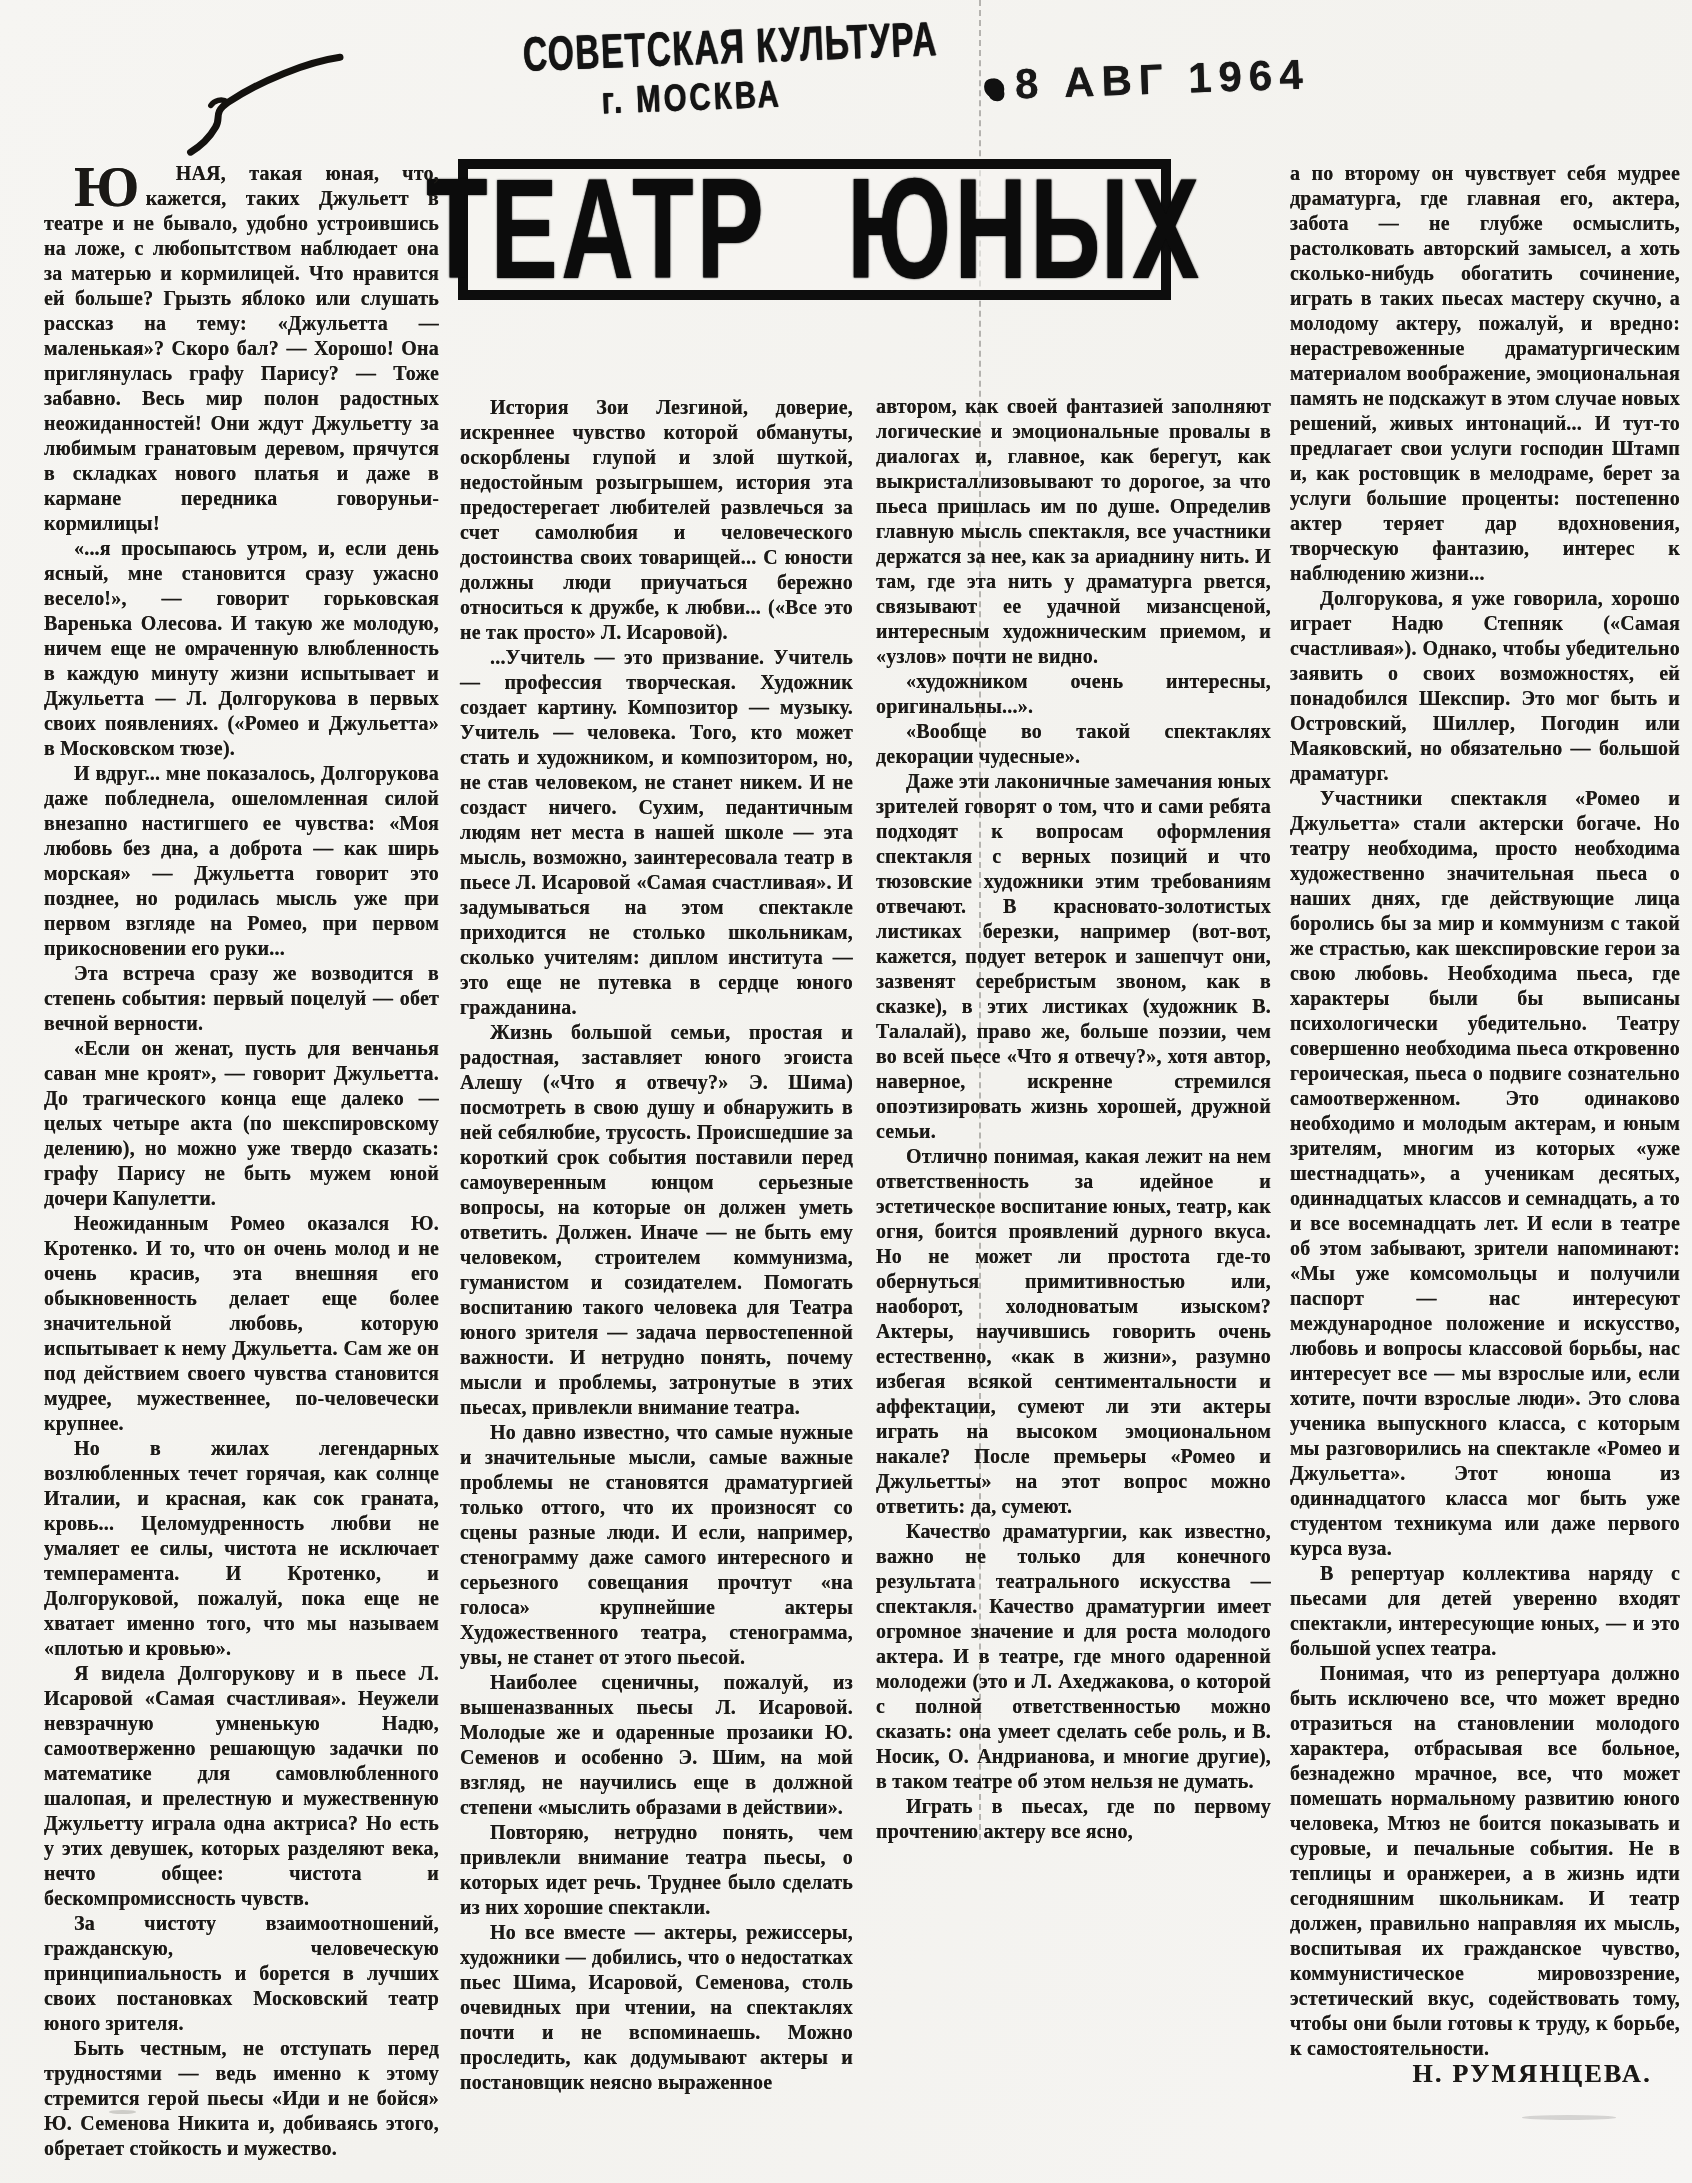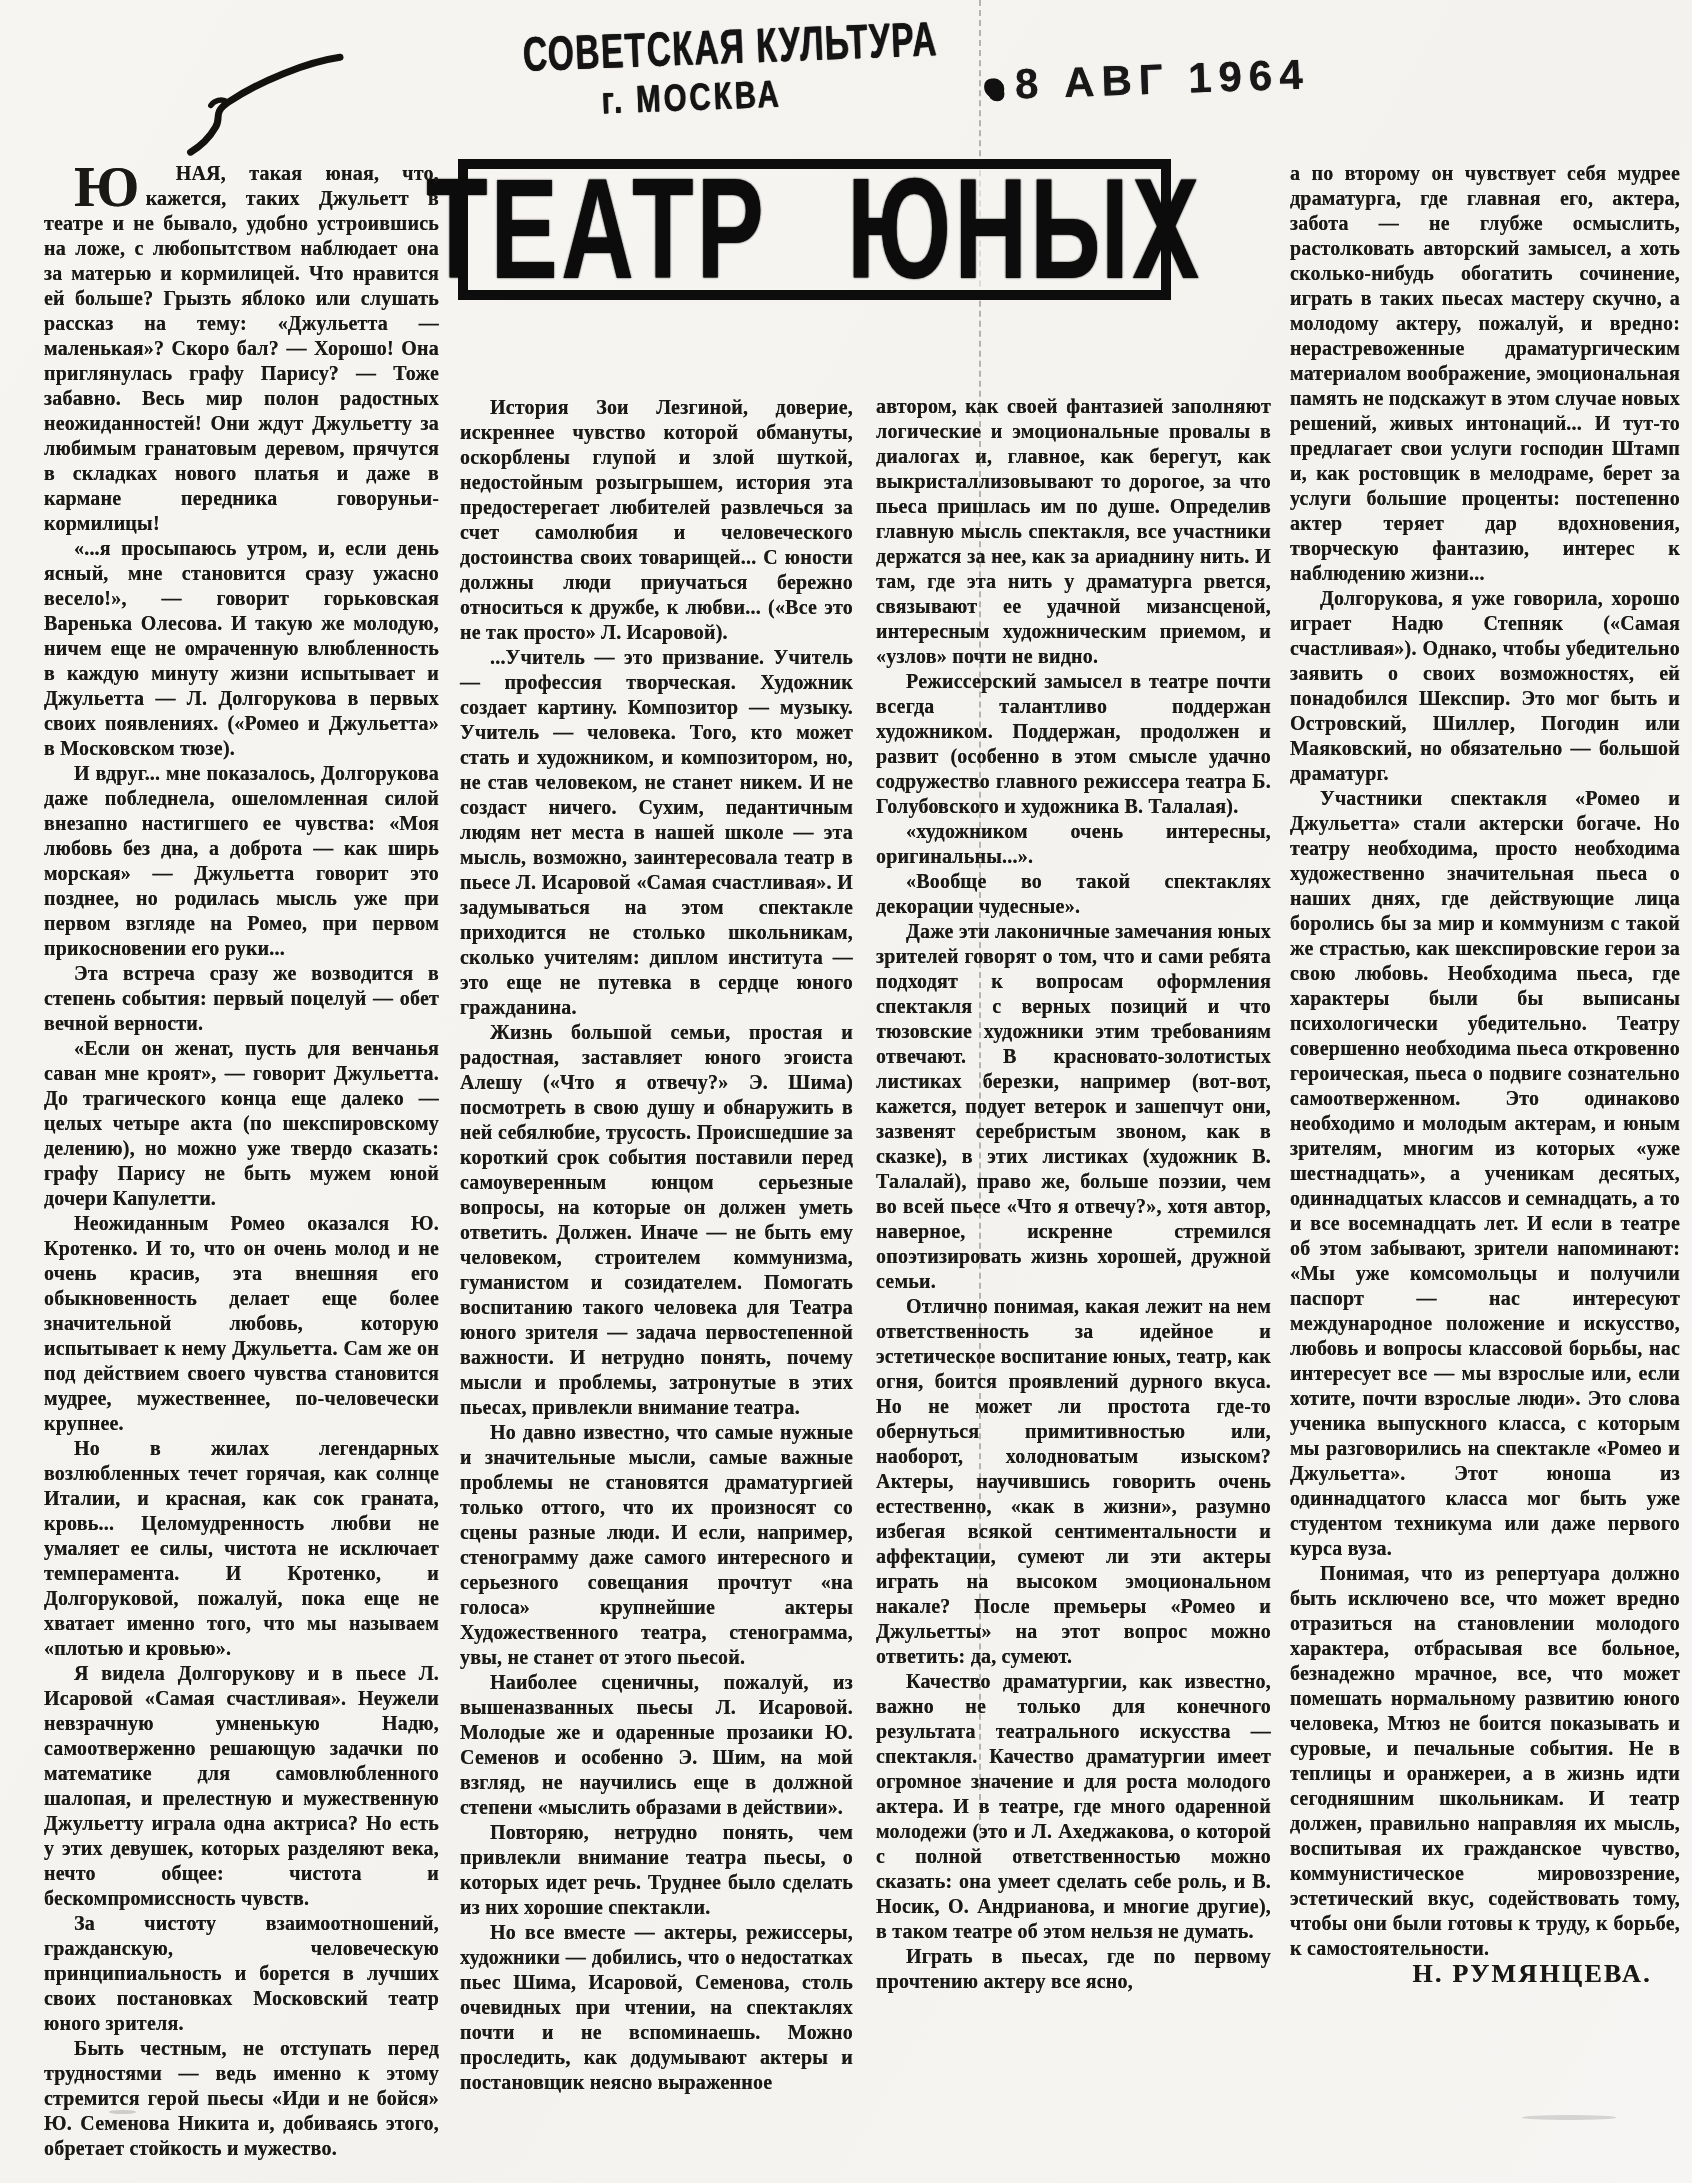--- a/index.html
+++ b/index.html
@@ -153,32 +153,32 @@
       <p>История Зои Лезгиной, доверие, искреннее чувство которой обмануты, оскорблены глупой и злой шуткой, недостойным розыгрышем, история эта предостерегает любителей развлечься за счет самолюбия и человеческого достоинства своих товарищей... С юности должны люди приучаться бережно относиться к дружбе, к любви... («Все это не так просто» Л. Исаровой).</p>
       <p>...Учитель — это призвание. Учитель — профессия творческая. Художник создает картину. Композитор — музыку. Учитель — человека. Того, кто может стать и художником, и композитором, но, не став человеком, не станет никем. И не создаст ничего. Сухим, педантичным людям нет места в нашей школе — эта мысль, возможно, заинтересовала театр в пьесе Л. Исаровой «Самая счастливая». И задумываться на этом спектакле приходится не столько школьникам, сколько учителям: диплом института — это еще не путевка в сердце юного гражданина.</p>
       <p>Жизнь большой семьи, простая и радостная, заставляет юного эгоиста Алешу («Что я отвечу?» Э. Шима) посмотреть в свою душу и обнаружить в ней себялюбие, трусость. Происшедшие за короткий срок события поставили перед самоуверенным юнцом серьезные вопросы, на которые он должен уметь ответить. Должен. Иначе — не быть ему человеком, строителем коммунизма, гуманистом и созидателем. Помогать воспитанию такого человека для Театра юного зрителя — задача первостепенной важности. И нетрудно понять, почему мысли и проблемы, затронутые в этих пьесах, привлекли внимание театра.</p>
       <p>Но давно известно, что самые нужные и значительные мысли, самые важные проблемы не становятся драматургией только оттого, что их произносят со сцены разные люди. И если, например, стенограмму даже самого интересного и серьезного совещания прочтут «на голоса» крупнейшие актеры Художественного театра, стенограмма, увы, не станет от этого пьесой.</p>
       <p>Наиболее сценичны, пожалуй, из вышеназванных пьесы Л. Исаровой. Молодые же и одаренные прозаики Ю. Семенов и особенно Э. Шим, на мой взгляд, не научились еще в должной степени «мыслить образами в действии».</p>
       <p>Повторяю, нетрудно понять, чем привлекли внимание театра пьесы, о которых идет речь. Труднее было сделать из них хорошие спектакли.</p>
       <p>Но все вместе — актеры, режиссеры, художники — добились, что о недостатках пьес Шима, Исаровой, Семенова, столь очевидных при чтении, на спектаклях почти и не вспоминаешь. Можно проследить, как додумывают актеры и постановщик неясно выраженное</p>
     </div>
   <div id="col3" class="col">
       <p class="noindent">автором, как своей фантазией заполняют логические и эмоциональные провалы в диалогах и, главное, как берегут, как выкристаллизовывают то дорогое, за что пьеса пришлась им по душе. Определив главную мысль спектакля, все участники держатся за нее, как за ариаднину нить. И там, где эта нить у драматурга рвется, связывают ее удачной мизансценой, интересным художническим приемом, и «узлов» почти не видно.</p>
-      <p>Режиссерский замысел в театре почти всегда талантливо поддержан художником. Поддержан, продолжен и развит (особенно в этом смысле удачно содружество главного режиссера театра Б. Голубовского и художника В. Талалая).</p>
       <p>«художником очень интересны, оригинальны...».</p>
       <p>«Вообще во такой спектаклях декорации чудесные».</p>
       <p>Даже эти лаконичные замечания юных зрителей говорят о том, что и сами ребята подходят к вопросам оформления спектакля с верных позиций и что тюзовские художники этим требованиям отвечают. В красновато-золотистых листиках березки, например (вот-вот, кажется, подует ветерок и зашепчут они, зазвенят серебристым звоном, как в сказке), в этих листиках (художник В. Талалай), право же, больше поэзии, чем во всей пьесе «Что я отвечу?», хотя автор, наверное, искренне стремился опоэтизировать жизнь хорошей, дружной семьи.</p>
       <p>Отлично понимая, какая лежит на нем ответственность за идейное и эстетическое воспитание юных, театр, как огня, боится проявлений дурного вкуса. Но не может ли простота где-то обернуться примитивностью или, наоборот, холодноватым изыском? Актеры, научившись говорить очень естественно, «как в жизни», разумно избегая всякой сентиментальности и аффектации, сумеют ли эти актеры играть на высоком эмоциональном накале? После премьеры «Ромео и Джульетты» на этот вопрос можно ответить: да, сумеют.</p>
       <p>Качество драматургии, как известно, важно не только для конечного результата театрального искусства — спектакля. Качество драматургии имеет огромное значение и для роста молодого актера. И в театре, где много одаренной молодежи (это и Л. Ахеджакова, о которой с полной ответственностью можно сказать: она умеет сделать себе роль, и В. Носик, О. Андрианова, и многие другие), в таком театре об этом нельзя не думать.</p>
       <p>Играть в пьесах, где по первому прочтению актеру все ясно,</p>
     </div>
   <div id="col4" class="col">
   <p class="noindent">а по второму он чувствует себя мудрее драматурга, где главная его, актера, забота — не глубже осмыслить, растолковать авторский замысел, а хоть сколько-нибудь обогатить сочинение, играть в таких пьесах мастеру скучно, а молодому актеру, пожалуй, и вредно: нерастревоженные драматургическим материалом воображение, эмоциональная память не подскажут в этом случае новых решений, живых интонаций... И тут-то предлагает свои услуги господин Штамп и, как ростовщик в мелодраме, берет за услуги большие проценты: постепенно актер теряет дар вдохновения, творческую фантазию, интерес к наблюдению жизни...</p>
       <p>Долгорукова, я уже говорила, хорошо играет Надю Степняк («Самая счастливая»). Однако, чтобы убедительно заявить о своих возможностях, ей понадобился Шекспир. Это мог быть и Островский, Шиллер, Погодин или Маяковский, но обязательно — большой драматург.</p>
       <p>Участники спектакля «Ромео и Джульетта» стали актерски богаче. Но театру необходима, просто необходима художественно значительная пьеса о наших днях, где действующие лица боролись бы за мир и коммунизм с такой же страстью, как шекспировские герои за свою любовь. Необходима пьеса, где характеры были бы выписаны психологически убедительно. Театру совершенно необходима пьеса откровенно героическая, пьеса о подвиге сознательно самоотверженном. Это одинаково необходимо и молодым актерам, и юным зрителям, многим из которых «уже шестнадцать», а ученикам десятых, одиннадцатых классов и семнадцать, а то и все восемнадцать лет. И если в театре об этом забывают, зрители напоминают: «Мы уже комсомольцы и получили паспорт — нас интересуют международное положение и искусство, любовь и вопросы классовой борьбы, нас интересует все — мы взрослые или, если хотите, почти взрослые люди». Это слова ученика выпускного класса, с которым мы разговорились на спектакле «Ромео и Джульетта». Этот юноша из одиннадцатого класса мог быть уже студентом техникума или даже первого курса вуза.</p>
+      <p>В репертуар коллектива наряду с пьесами для детей уверенно входят спектакли, интересующие юных, — и это большой успех театра.</p>
       <p>Понимая, что из репертуара должно быть исключено все, что может вредно отразиться на становлении молодого характера, отбрасывая все больное, безнадежно мрачное, все, что может помешать нормальному развитию юного человека, Мтюз не боится показывать и суровые, и печальные события. Не в теплицы и оранжереи, а в жизнь идти сегодняшним школьникам. И театр должен, правильно направляя их мысль, воспитывая их гражданское чувство, коммунистическое мировоззрение, эстетический вкус, содействовать тому, чтобы они были готовы к труду, к борьбе, к самостоятельности.</p>
       <p class="byline">Н. РУМЯНЦЕВА.</p>
     </div>
 
   <div class="speck" style="left:109px; top:2110px; width:26.5px; height:3.9px; opacity:.35"></div>
   <div class="speck" style="left:1522px; top:2115px; width:94px; height:4.7px; opacity:.3"></div>
 </div>
 
 
 </body></html>

